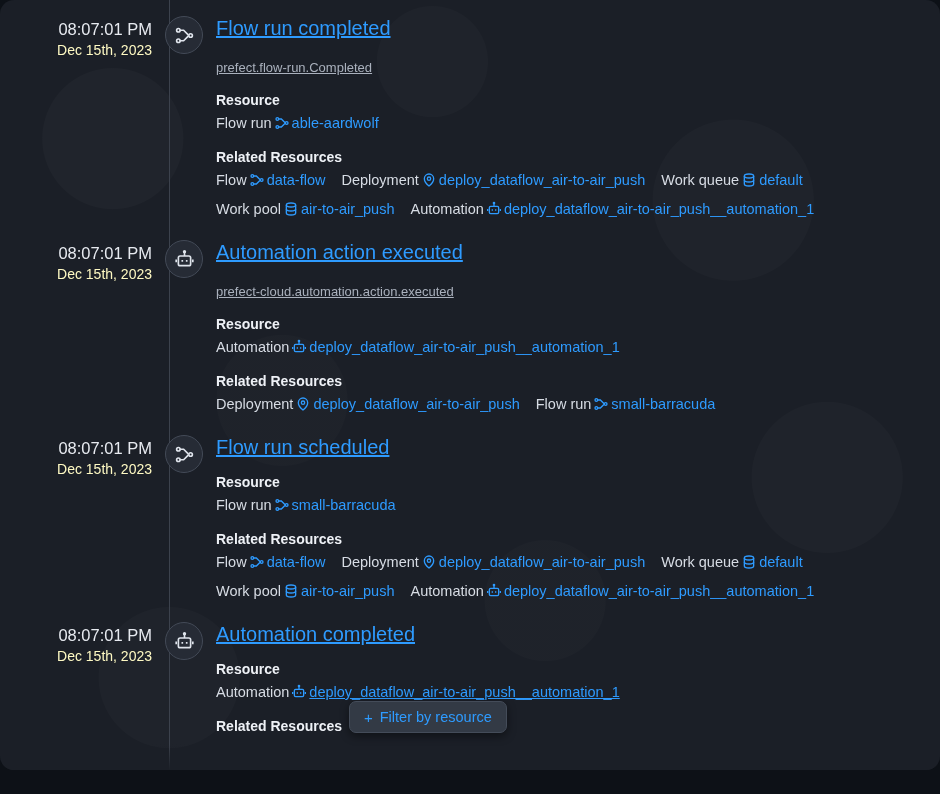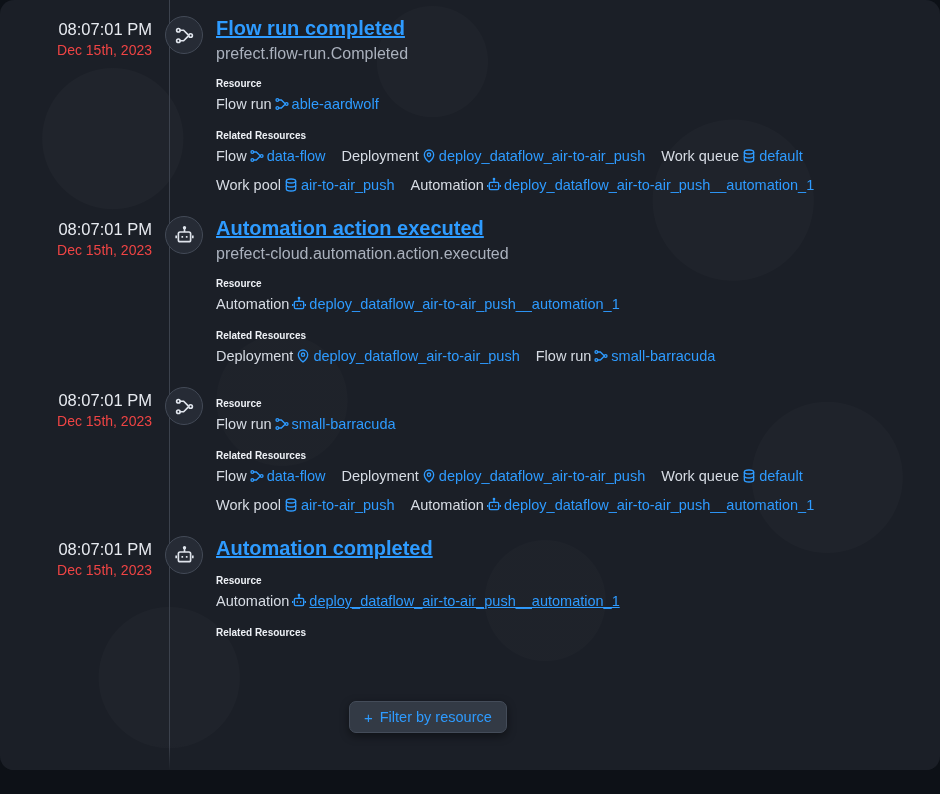--- a/index.html
+++ b/index.html
@@ -56,21 +56,21 @@
     padding-top: 10px;
     flex: none;
   }
   .time {
     color: #e7eaf0;
     font-size: 16.5px;
     line-height: 22px;
     white-space: nowrap;
   }
   .date {
-    color: #ef4444;
+    color: #fef9c3;
     font-size: 14px;
     line-height: 20px;
     white-space: nowrap;
   }
   .marker-col {
     width: 64px;
     flex: none;
     display: flex;
     justify-content: center;
     padding-top: 8px;
@@ -87,31 +87,32 @@
   .marker svg { display: block; }
   .body {
     flex: 1;
     padding-top: 6px;
     min-width: 0;
   }
   .evt-title {
     color: #2e9bff;
     font-size: 20px;
     line-height: 28px;
-    font-weight: 700;
+    font-weight: 400;
   }
   .evt-sub {
     color: #aab1bd;
-    font-size: 16px;
+    font-size: 13px;
     line-height: 22px;
-    margin-top: 1px;
+    margin-top: 15px;
+    text-decoration: underline;
   }
   .section-label {
     color: #eef1f6;
-    font-size: 10px;
+    font-size: 14px;
     font-weight: bold;
     margin-top: 13px;
     margin-bottom: 2px;
   }
   .res-row {
     display: flex;
     flex-wrap: wrap;
     align-items: center;
     column-gap: 8px;
     row-gap: 3px;
@@ -328,21 +329,21 @@
         <div class="marker-col">
           <div class="marker">
             <svg width="21" height="21" viewBox="0 0 24 24" fill="none" stroke="#dfe4ec" stroke-width="1.9" stroke-linecap="round">
               <circle cx="5" cy="6" r="2"></circle>
               <circle cx="5" cy="18" r="2"></circle>
               <circle cx="19" cy="12" r="2"></circle>
               <path d="M7 6h4l5 5M7 18h4l5-5"></path>
             </svg>
           </div>
         </div>
-        <div class="body"><div class="section-label">Resource</div><div class="res-row">
+        <div class="body"><a class="evt-title" href="#">Flow run scheduled</a><div class="section-label">Resource</div><div class="res-row">
             <span class="res-item">
               <span class="res-kind">Flow run</span>
               <span class="ico">
                 <svg width="16" height="16" viewBox="0 0 24 24" fill="none" stroke="#2e9bff" stroke-width="2" stroke-linecap="round">
                   <circle cx="5" cy="6" r="2"></circle>
                   <circle cx="5" cy="18" r="2"></circle>
                   <circle cx="19" cy="12" r="2"></circle>
                   <path d="M7 6h4l5 5M7 18h4l5-5"></path>
                 </svg>
               </span>

